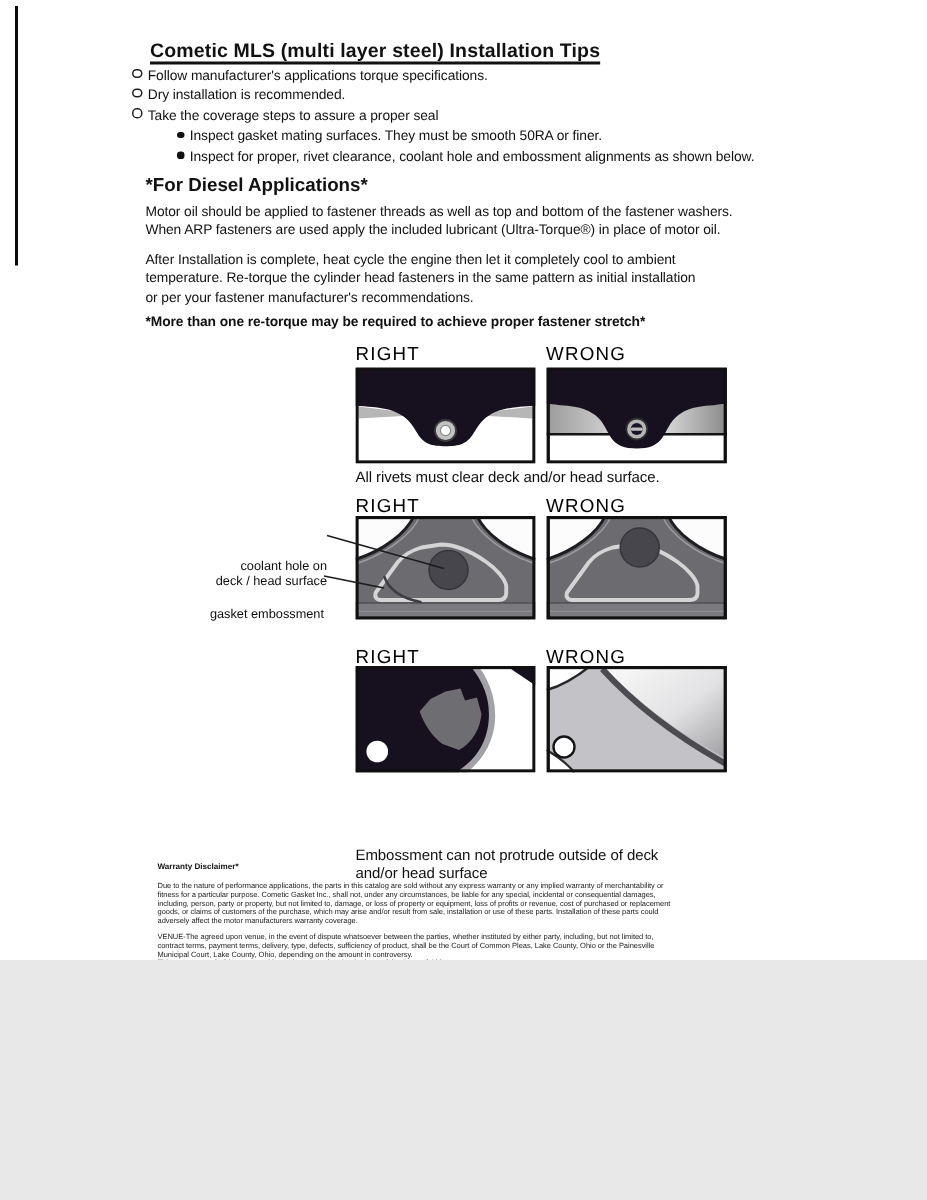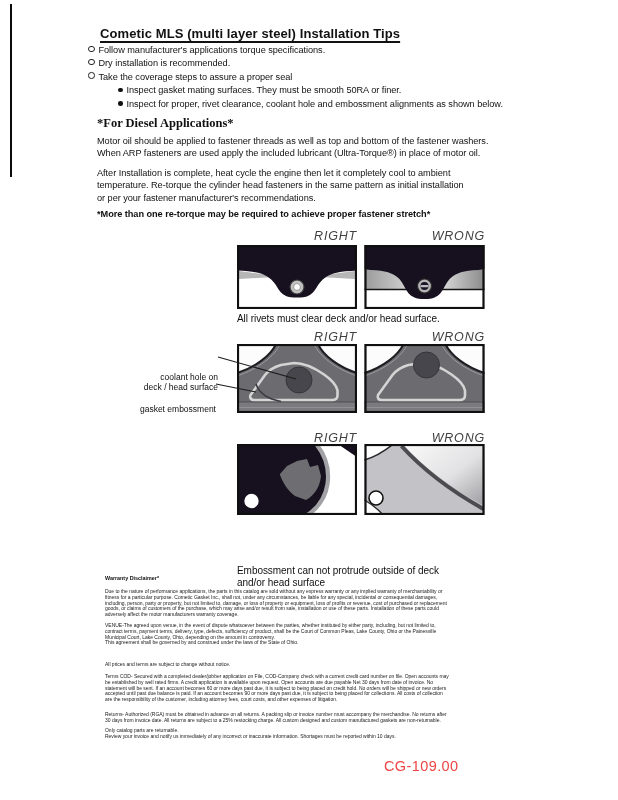--- a/index.html
+++ b/index.html
@@ -1,35 +1,35 @@
 <!DOCTYPE html>
 <html><head>
 <meta charset="utf-8">
 <style>
   html,body{margin:0;padding:0;background:#e8e8e8;}
-  .page{position:relative;width:618px;height:800px;background:#ffffff;overflow:hidden;
+  .page{position:relative;width:618px;height:640px;background:#ffffff;overflow:hidden;
         font-family:"Liberation Sans", sans-serif;color:#111;}
   .abs{position:absolute;}
   .edge-mark{left:10px;top:4px;width:2px;height:173px;background:#0b0b0b;}
   .doc-title{left:100px;top:26px;font-size:13px;font-weight:bold;
              text-decoration:underline;text-decoration-thickness:1.5px;text-underline-offset:3px;
              letter-spacing:.1px;}
   .tips{left:88px;top:44px;font-size:9.2px;line-height:13.4px;letter-spacing:-.05px;}
   .tip-row{white-space:nowrap;}
   .tip-marker{display:inline-block;width:4.5px;height:4.5px;border:1px solid #222;border-radius:50%;
               margin-right:4px;vertical-align:1px;}
   .sub-row{padding-left:30px;}
   .sub-marker{display:inline-block;width:4.5px;height:4.5px;background:#111;border-radius:50%;
               margin-right:4px;vertical-align:1px;}
-  .diesel-heading{left:97px;top:116px;font-size:12.5px;font-weight:bold;font-family:Liberation Serif, serif;}
+  .diesel-heading{left:97px;top:116px;font-size:12.5px;font-weight:bold;}
   .body-para{font-size:9.2px;line-height:12.4px;white-space:pre-line;letter-spacing:-.05px;}
   .para1{left:97px;top:135px;}
   .para2{left:97px;top:167px;}
   .note{left:97px;top:209px;font-size:9.2px;letter-spacing:-.05px;font-weight:bold;}
-  .col-label{font-size:12.5px;letter-spacing:.8px;text-align:right;color:#404040;font-style:italic;}
+  .col-label{font-size:12.5px;letter-spacing:.8px;text-align:left;color:#000000;}
   .lbl-r1{left:237px;top:229px;width:120px;}
   .lbl-w1{left:364px;top:229px;width:121px;}
   .lbl-r2{left:237px;top:330px;width:120px;}
   .lbl-w2{left:364px;top:330px;width:121px;}
   .lbl-r3{left:237px;top:431px;width:120px;}
   .lbl-w3{left:364px;top:431px;width:121px;}
   .dbox{display:block;}
   .box-r1{left:237px;top:245px;}
   .box-w1{left:364px;top:245px;}
   .box-r2{left:237px;top:344px;}

